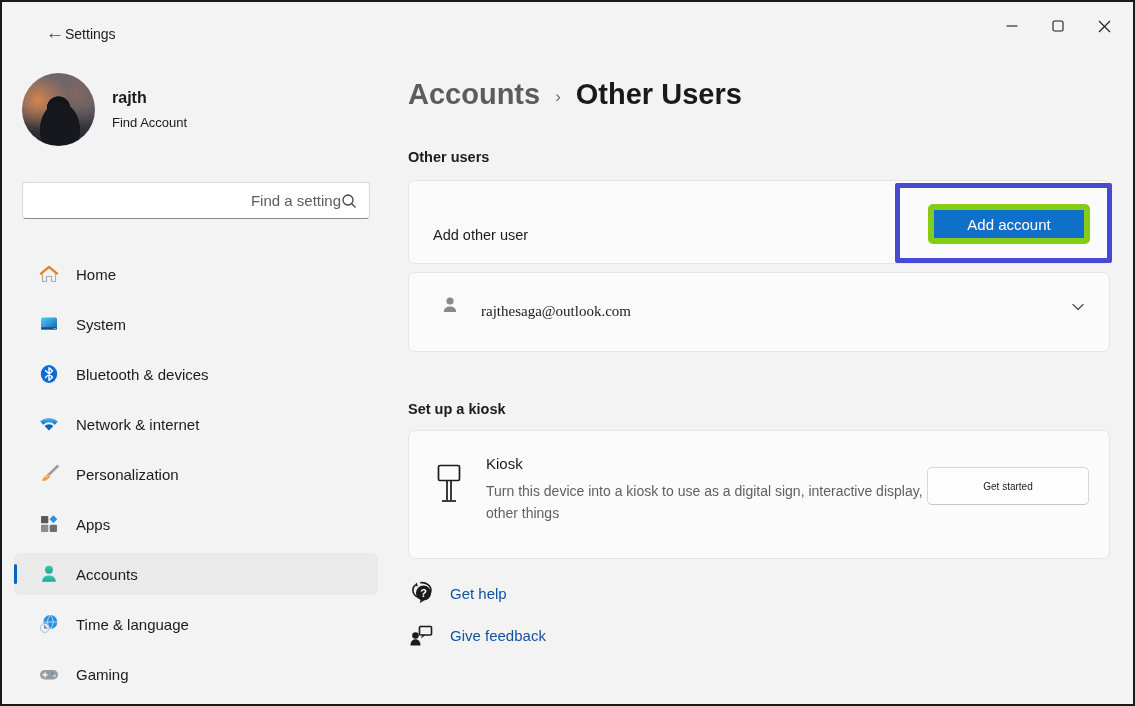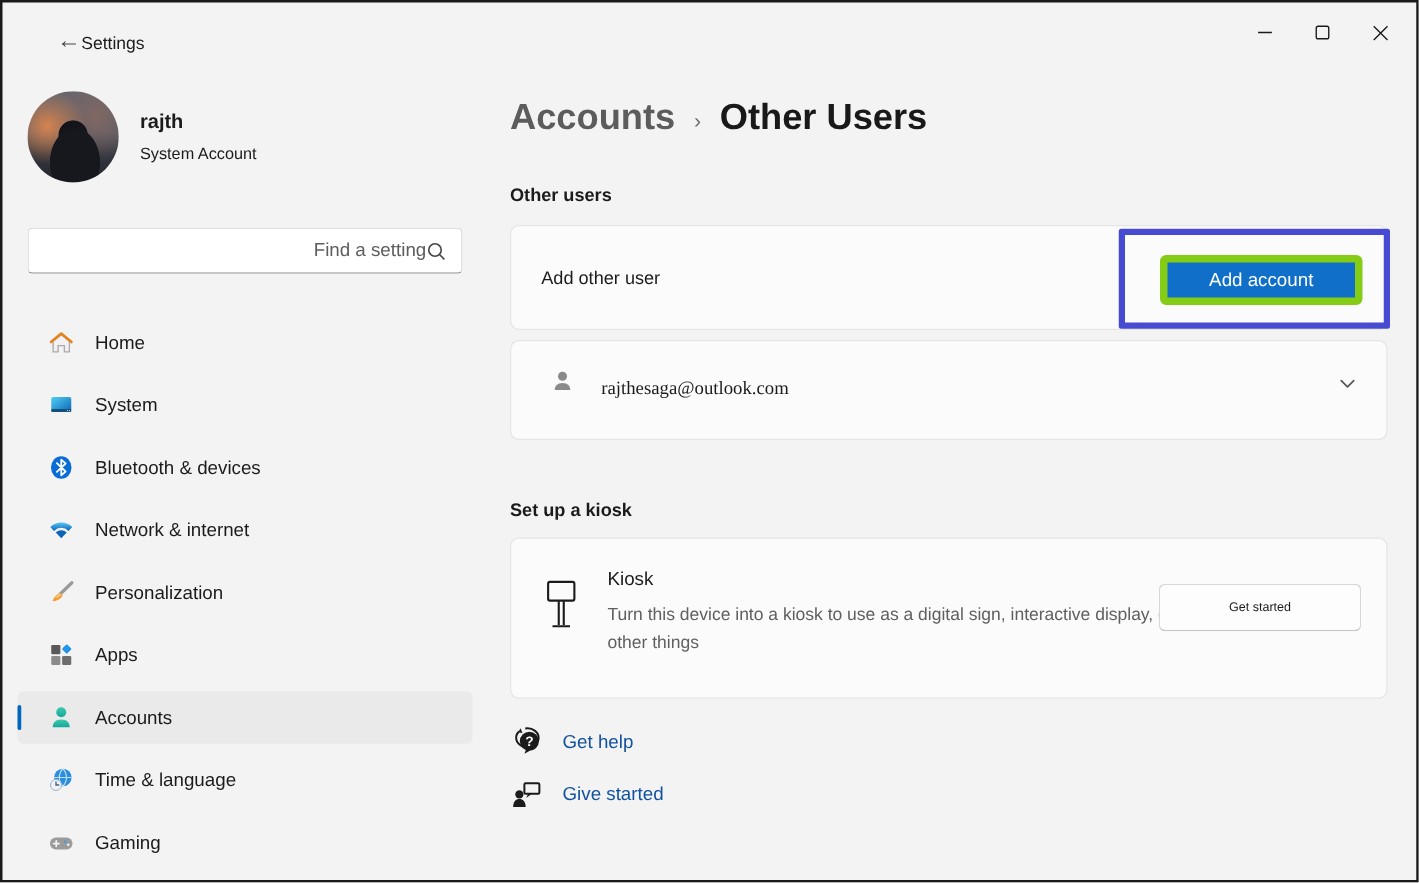--- a/index.html
+++ b/index.html
@@ -97,21 +97,21 @@
         <svg width="13" height="13" viewBox="0 0 13 13">
           <path d="M1 1 L12 12 M12 1 L1 12" stroke="#1b1b1b" stroke-width="1.1"></path>
         </svg>
       </div>
     </div>
   </div>
 
   <div class="sidebar">
     <div class="avatar"></div>
     <div class="user-name">rajth</div>
-    <div class="user-type">System Account</div>
+    <div class="user-type">Find Account</div>
 
     <div class="searchbox">
       <span class="ph">Find a setting</span>
       <svg width="16" height="16" viewBox="0 0 16 16">
         <circle cx="7" cy="7" r="5" fill="none" stroke="#454545" stroke-width="1.3"></circle>
         <line x1="10.8" y1="10.8" x2="14.5" y2="14.5" stroke="#454545" stroke-width="1.3"></line>
       </svg>
     </div>
 
     <div class="nav">
@@ -231,21 +231,21 @@
 
     <div class="breadcrumb">
       <span class="crumb-parent">Accounts</span>
       <span class="crumb-sep">›</span>
       <span class="crumb-current">Other Users</span>
     </div>
 
     <div class="section-h" style="top:99px;">Other users</div>
 
     <div class="card" style="top:130px; height:84px;">
-      <span class="card-label" style="position:absolute; left:24px; top:34px;">Add other user</span>
+      <span class="card-label" style="position:absolute; left:24px; top:46px;">Add other user</span>
       <button class="btn-primary" style="left:519px; top:23px;">Add account</button>
     </div>
 
     <div class="highlight-box"></div>
 
     <div class="card" style="top:222px; height:80px;">
       <svg class="email-row-icon" width="22" height="22" viewBox="0 0 22 22">
         <circle cx="11" cy="7" r="3.6" fill="#8a8a8a"></circle>
         <path d="M11 12.4 c-4.2 0 -6.2 2.4 -6.2 5.6 h12.4 c0 -3.2 -2 -5.6 -6.2 -5.6 z" fill="#8a8a8a"></path>
       </svg>
@@ -283,17 +283,17 @@
 
     <div class="footer-link" style="top:572px;">
       <span class="lk-icon">
         <svg width="26" height="26" viewBox="0 0 26 26">
           <rect x="10.5" y="4.5" width="12" height="8.5" rx="1" fill="none" stroke="#1b1b1b" stroke-width="1.6"></rect>
           <path d="M13.5 13 l-1.6 3.4 l4.4 -3.2" fill="#1b1b1b"></path>
           <circle cx="6.5" cy="13.5" r="3.3" fill="#1b1b1b"></circle>
           <path d="M1.5 23.5 c0 -4.2 2.2 -6.3 5 -6.3 s5 2.1 5 6.3 z" fill="#1b1b1b"></path>
         </svg>
       </span>
-      <span class="lk-label">Give started</span>
+      <span class="lk-label">Give feedback</span>
     </div>
 
   </div>
 </div>
 
 </body></html>

